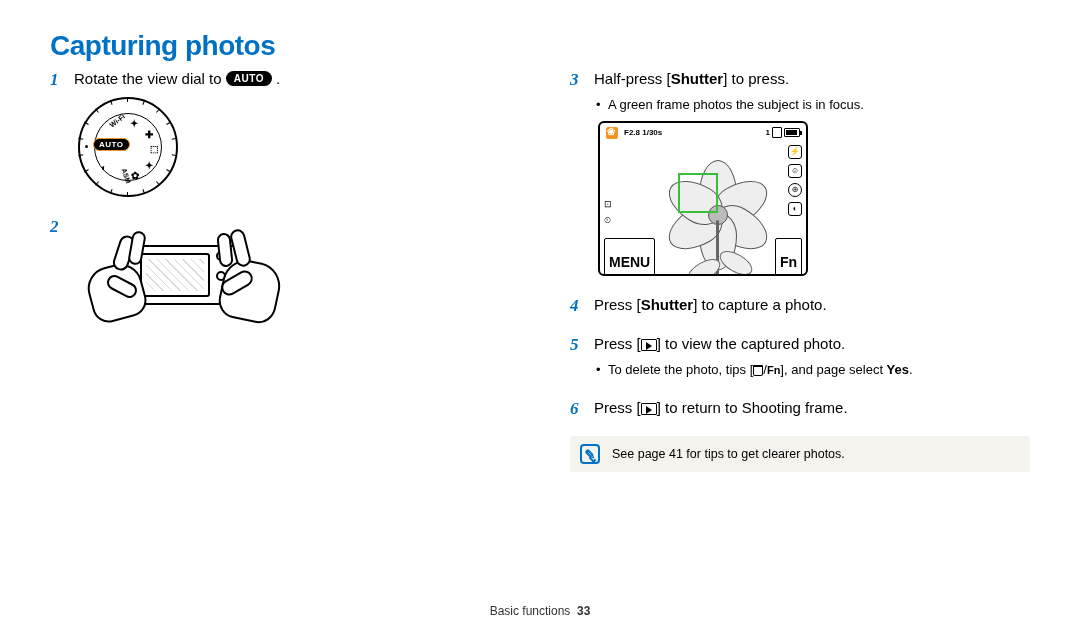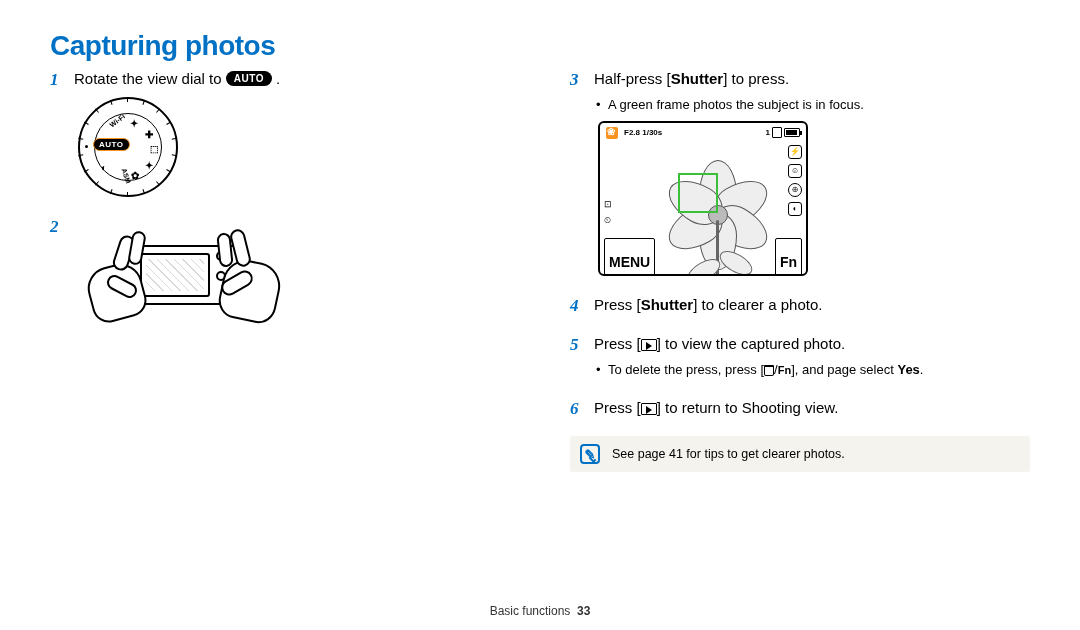--- a/index.html
+++ b/index.html
@@ -183,36 +183,36 @@
             </div>
             <div class="lcd-bottom">
               <span class="menu-btn">MENU</span>
               <span class="menu-btn">Fn</span>
             </div>
           </div>
         </li>
 
         <li>
           <span class="num">4</span>
-          <span>Press [</span><span class="strong">Shutter</span><span>] to clearer a photo.</span>
+          <span>Press [</span><span class="strong">Shutter</span><span>] to capture a photo.</span>
         </li>
 
         <li>
           <span class="num">5</span>
           <span>Press [</span><span class="play-ic"></span><span>] to view the captured photo.</span>
           <ul class="sub">
             <li>
-              <span>To delete the press, press [</span><span class="trash-ic"></span><span>/</span><span class="fn-txt">Fn</span><span>], and page select </span><span class="strong">Yes</span><span>.</span>
+              <span>To delete the photo, tips [</span><span class="trash-ic"></span><span>/</span><span class="fn-txt">Fn</span><span>], and page select </span><span class="strong">Yes</span><span>.</span>
             </li>
           </ul>
         </li>
 
         <li>
           <span class="num">6</span>
-          <span>Press [</span><span class="play-ic"></span><span>] to return to Shooting view.</span>
+          <span>Press [</span><span class="play-ic"></span><span>] to return to Shooting frame.</span>
         </li>
       </ol>
 
       <div class="tipbox">
         <span class="tip-ic">✎</span>
         <span>See page 41 for tips to get clearer photos.</span>
       </div>
     </div>
   </div>
 

